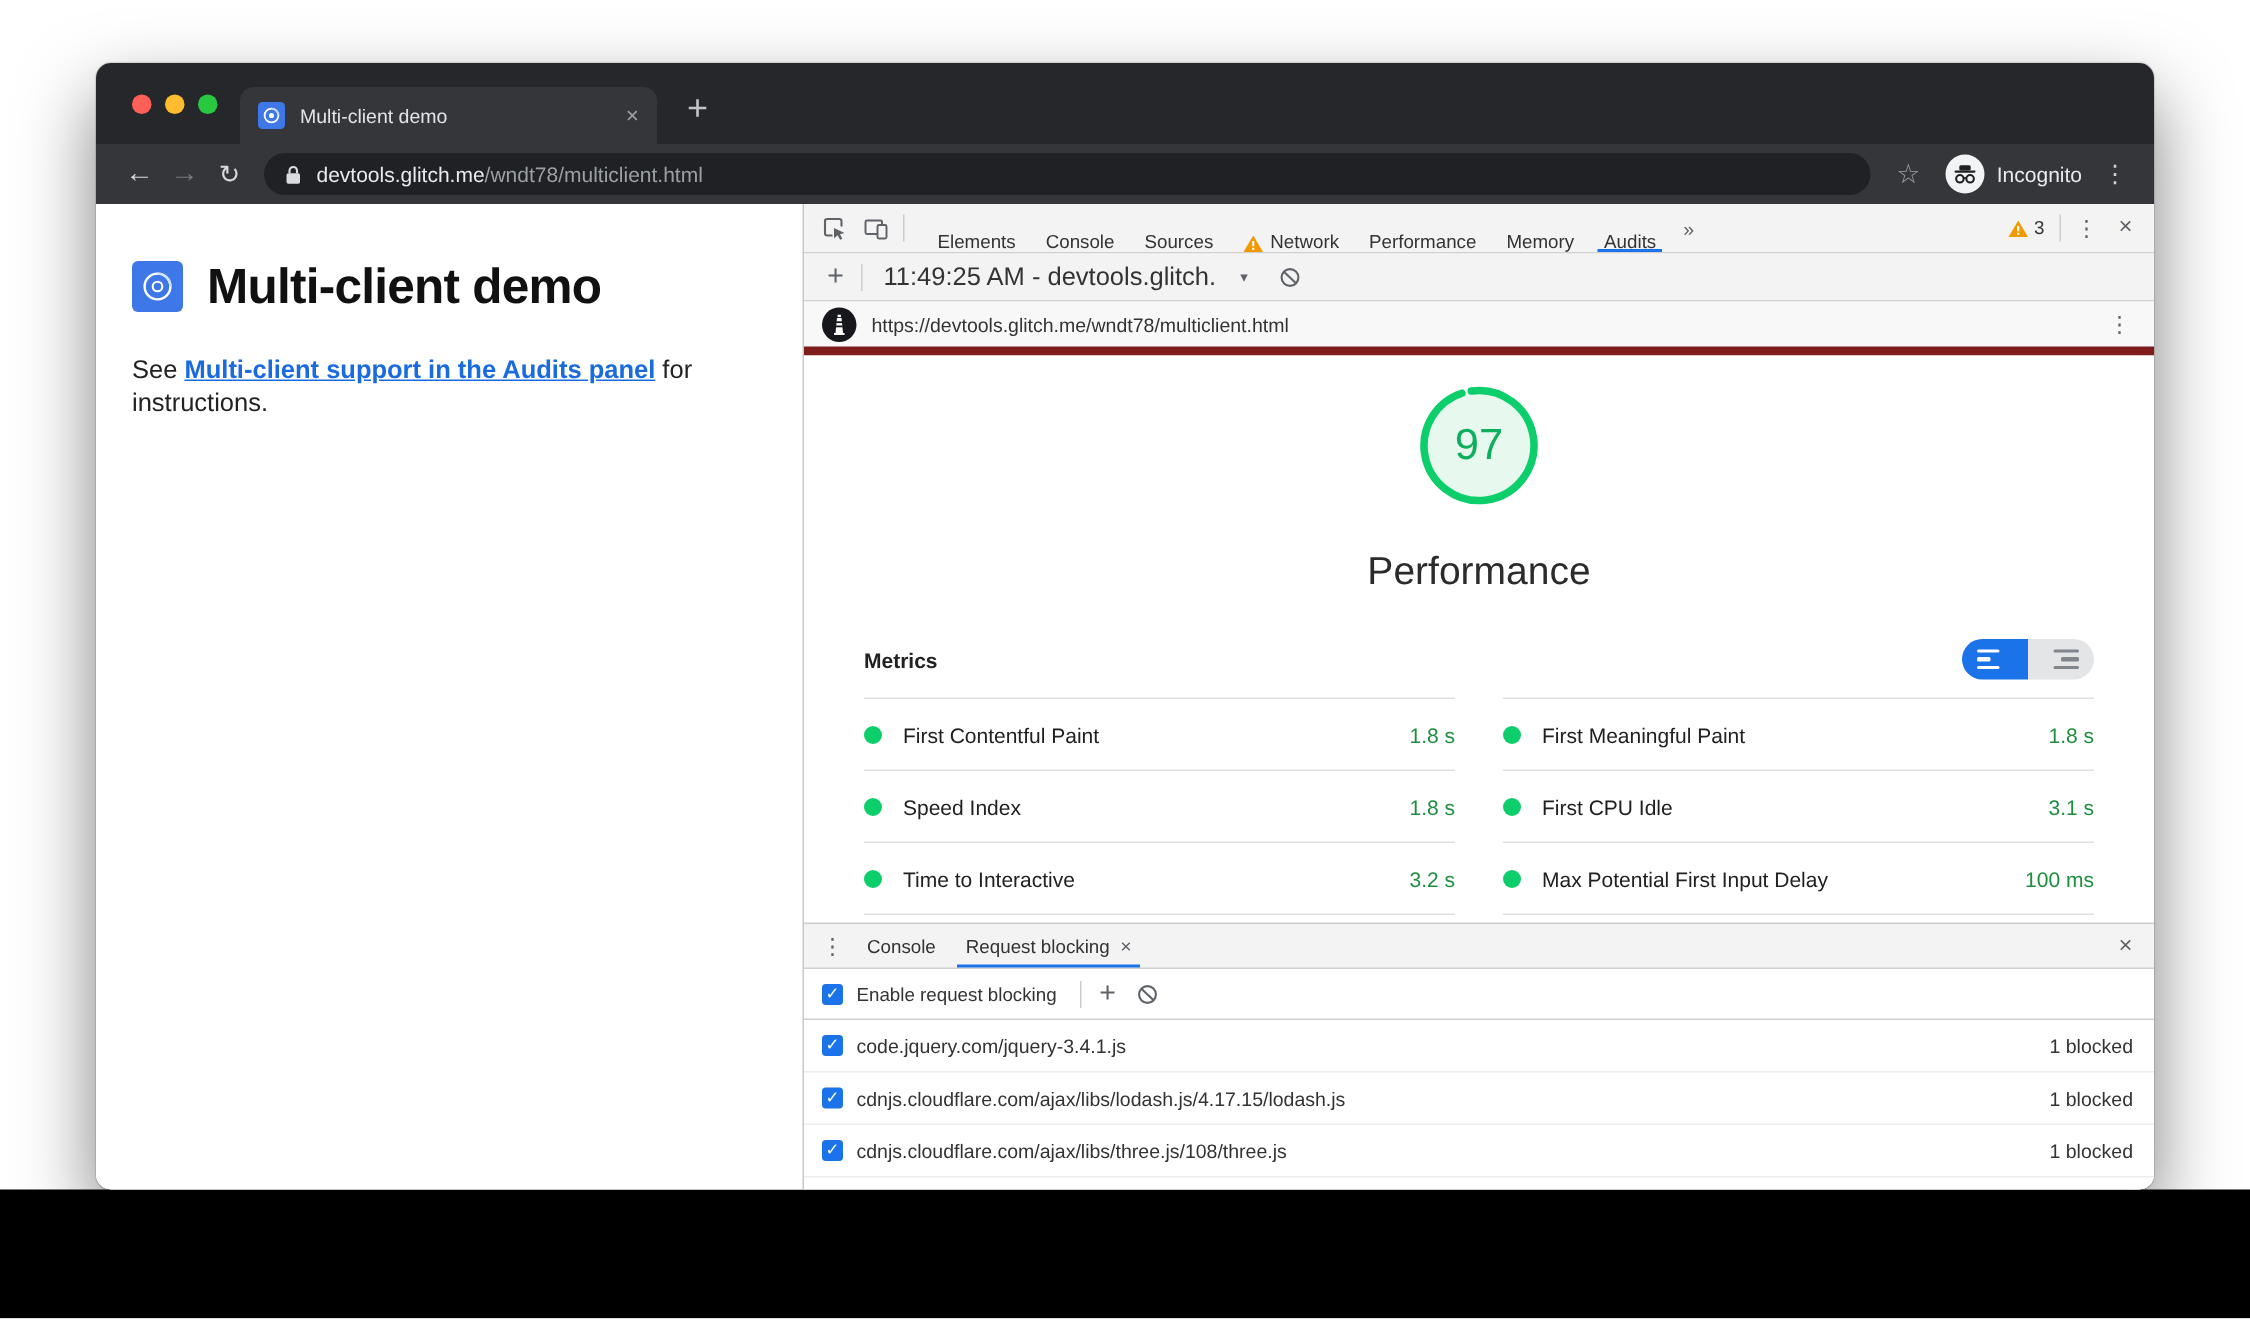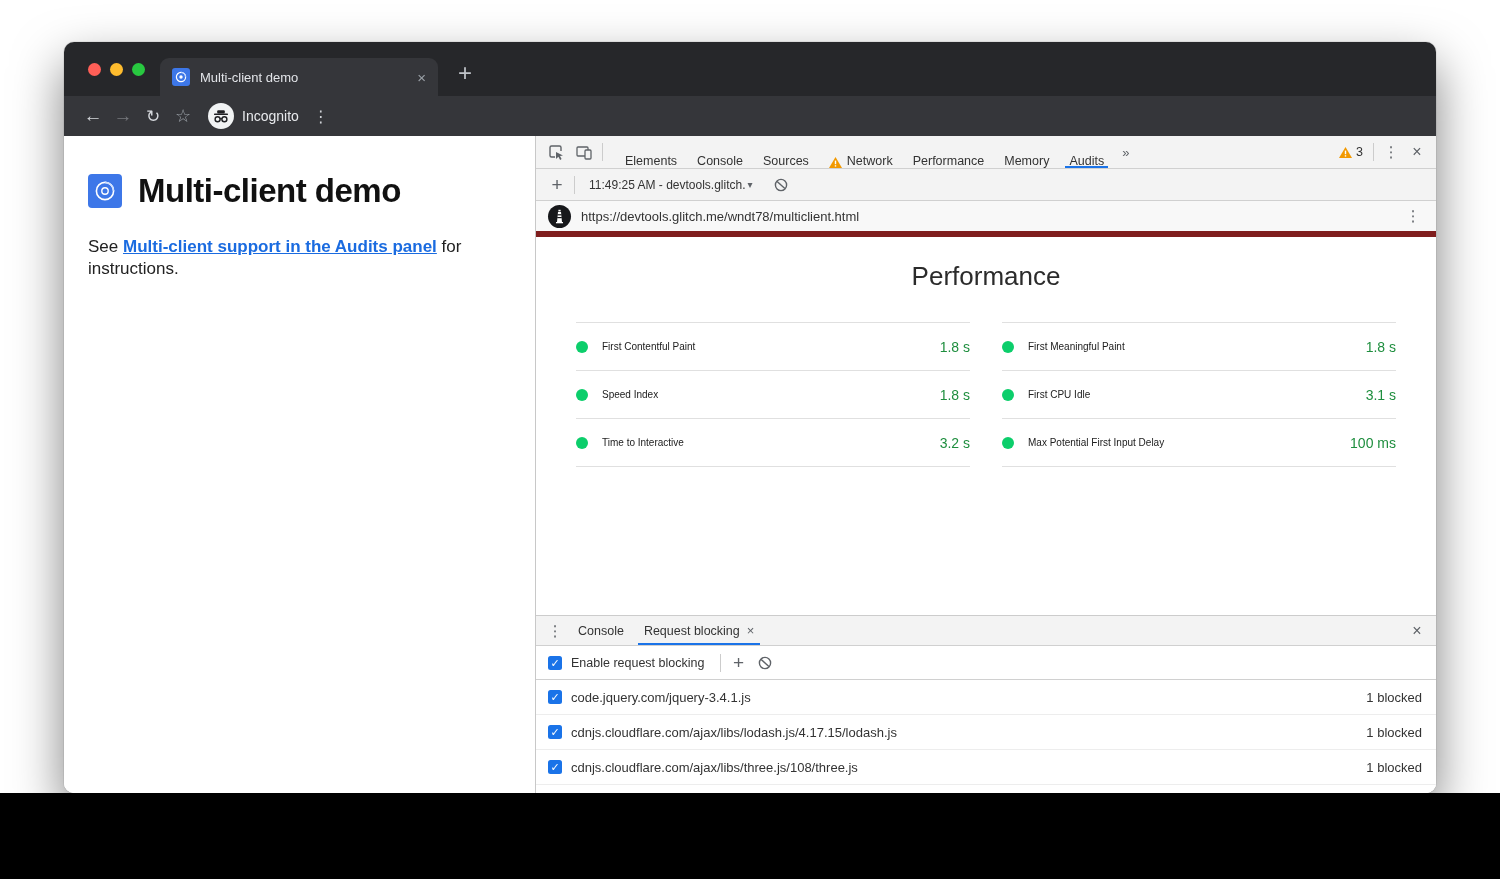--- a/index.html
+++ b/index.html
@@ -65,21 +65,21 @@
   .dt-tab.active .underline { position:absolute; left:6px; right:6px; bottom:0; height:2px; background:#1a73e8; }
   .chevrons { font-size:13px; color:#5f6368; padding:0 8px; }
   .dt-right { margin-left:auto; display:flex; align-items:center; }
   .warnbadge { display:flex; align-items:center; gap:4px; font-size:12.5px; color:#333; padding:0 6px; }
   .kebab { color:#5f6368; font-size:15px; width:26px; text-align:center; }
   .xclose { color:#5f6368; font-size:16px; width:26px; text-align:center; }
 
   .dt-session { height:32px; background:#f3f3f3; border-bottom:1px solid #d0d0d0;
                 display:flex; align-items:center; padding:0 8px; flex:0 0 auto; }
   .plus { color:#5f6368; font-size:19px; width:26px; text-align:center; font-weight:300; }
-  .session-label { font-size:12px; color:#333; margin:0 2px 0 10px; }
+  .session-label { font-size:17px; color:#333; margin:0 16px 0 10px; }
   .caret { font-size:10px; color:#5f6368; margin-right:14px; }
 
   .lh-urlrow { height:36px; background:#f8f8f8; border-bottom:6px solid #7f1d1d;
                display:flex; align-items:center; padding:0 10px; flex:0 0 auto; }
   .lh-badge { width:23px; height:23px; border-radius:50%; background:#17181b; display:flex; align-items:center; justify-content:center; margin:0 10px 0 2px; }
   .lh-url { font-size:13px; color:#333; }
   .lh-urlrow .kebab { margin-left:auto; }
 
   
   .report { height:378px; overflow:hidden; background:#fff; flex:0 0 auto; }
@@ -94,21 +94,21 @@
   .toggle-seg { width:44px; display:flex; flex-direction:column; justify-content:center; gap:3px; padding:0 10px; }
   .toggle-seg.left { background:#1a73e8; border-radius:14px 0 0 14px; align-items:flex-start; }
   .toggle-seg.right { background:#e4e5e7; border-radius:0 14px 14px 0; align-items:flex-end; }
   .tbar { height:2.5px; border-radius:1px; }
   .toggle-seg.left .tbar { background:#fff; }
   .toggle-seg.right .tbar { background:#80868b; }
   .metric-cols { display:grid; grid-template-columns:1fr 1fr; column-gap:32px; margin-top:12px; }
   .metric-col { border-top:1px solid #e0e0e0; }
   .metric-row { height:48px; display:flex; align-items:center; border-bottom:1px solid #e0e0e0; }
   .mdot { width:12px; height:12px; border-radius:50%; background:#0cce6b; margin-right:14px; flex:0 0 auto; }
-  .mlabel { font-size:10px; color:#212121; }
+  .mlabel { font-size:14px; color:#212121; }
   .mvalue { margin-left:auto; font-size:14px; color:#1e8e3e; }
 
   
   .drawer { border-top:1px solid #ccc; flex:1; display:flex; flex-direction:column; background:#fff; }
   .drawer-tabs { height:30px; background:#f3f3f3; border-bottom:1px solid #d0d0d0;
                  display:flex; align-items:center; padding:0 6px; flex:0 0 auto; }
   .drawer-tab { position:relative; height:100%; display:flex; align-items:center; gap:7px;
                 padding:0 10px; font-size:12.5px; color:#333; }
   .drawer-tab .tabx { color:#5f6368; font-size:13px; }
   .drawer-tab.active .underline { position:absolute; left:4px; right:4px; bottom:0; height:2px; background:#1a73e8; }
@@ -150,20 +150,30 @@
         <span class="tab-title">Multi-client demo</span>
         <span class="tab-close">×</span>
       </div>
       <div class="newtab">+</div>
     </div>
 
     <div class="toolbar">
       <span class="nav-ico">←</span>
       <span class="nav-ico dim">→</span>
       <span class="nav-ico reload">↻</span>
+      <div class="urlbox">
+        <span class="lock">
+          <svg width="11" height="13" viewBox="0 0 11 13">
+            <rect x="1" y="5.5" width="9" height="7" rx="1.2" fill="#dadce0"></rect>
+            <path d="M3 5.5 V3.8 a2.5 2.5 0 0 1 5 0 V5.5" fill="none" stroke="#dadce0" stroke-width="1.4"></path>
+          </svg>
+        </span>
+        <span class="url-host">devtools.glitch.me</span>
+          <span class="url-path">/wndt78/multiclient.html</span>
+      </div>
       <span class="star">☆</span>
       <div class="incog">
         <span class="incog-badge">
           <svg width="16" height="14" viewBox="0 0 16 14">
             <rect x="4.2" y="1.2" width="7.6" height="3.4" rx="1" fill="#202124"></rect>
             <rect x="1" y="4.6" width="14" height="1.5" rx="0.7" fill="#202124"></rect>
             <circle cx="4.6" cy="10.2" r="2.5" fill="none" stroke="#202124" stroke-width="1.4"></circle>
             <circle cx="11.4" cy="10.2" r="2.5" fill="none" stroke="#202124" stroke-width="1.4"></circle>
             <path d="M7 10 q1 -0.9 2 0" fill="none" stroke="#202124" stroke-width="1.2"></path>
           </svg>
@@ -273,23 +283,44 @@
               <rect x="4.4" y="5.2" width="4.2" height="1.2" fill="#17181b"></rect>
               <rect x="4.2" y="8" width="4.6" height="1.2" fill="#17181b"></rect>
               <rect x="3" y="13" width="7" height="1.3" fill="#ffffff"></rect>
             </svg>
           </span>
           <span class="lh-url">https://devtools.glitch.me/wndt78/multiclient.html</span>
           <span class="kebab">⋮</span>
         </div>
 
         <div class="report">
+          <div class="gauge-wrap">
+            <svg width="88" height="88" viewBox="0 0 96 96">
+              <circle cx="48" cy="48" r="40" fill="#e7f8ee" stroke="#0cce6b" stroke-width="5.5" stroke-linecap="round" stroke-dasharray="243.8 251.33" transform="rotate(-98 48 48)"></circle>
+            </svg>
+            <div class="gauge-num">97</div>
+          </div>
           <div class="category">Performance</div>
 
           <div class="metrics">
+            <div class="metrics-head">
+              <span class="metrics-title">Metrics</span>
+              <div class="toggle">
+                <span class="toggle-seg left">
+                  <span class="tbar" style="width:15px"></span>
+                    <span class="tbar" style="width:9px"></span>
+                    <span class="tbar" style="width:15px"></span>
+                </span>
+                <span class="toggle-seg right">
+                  <span class="tbar" style="width:17px"></span>
+                    <span class="tbar" style="width:12px"></span>
+                    <span class="tbar" style="width:17px"></span>
+                </span>
+              </div>
+            </div>
             <div class="metric-cols">
               <div class="metric-col">
                 <div class="metric-row">
                   <span class="mdot"></span>
                   <span class="mlabel">First Contentful Paint</span>
                   <span class="mvalue">1.8 s</span>
                 </div>
                 <div class="metric-row">
                   <span class="mdot"></span>
                   <span class="mlabel">Speed Index</span>

